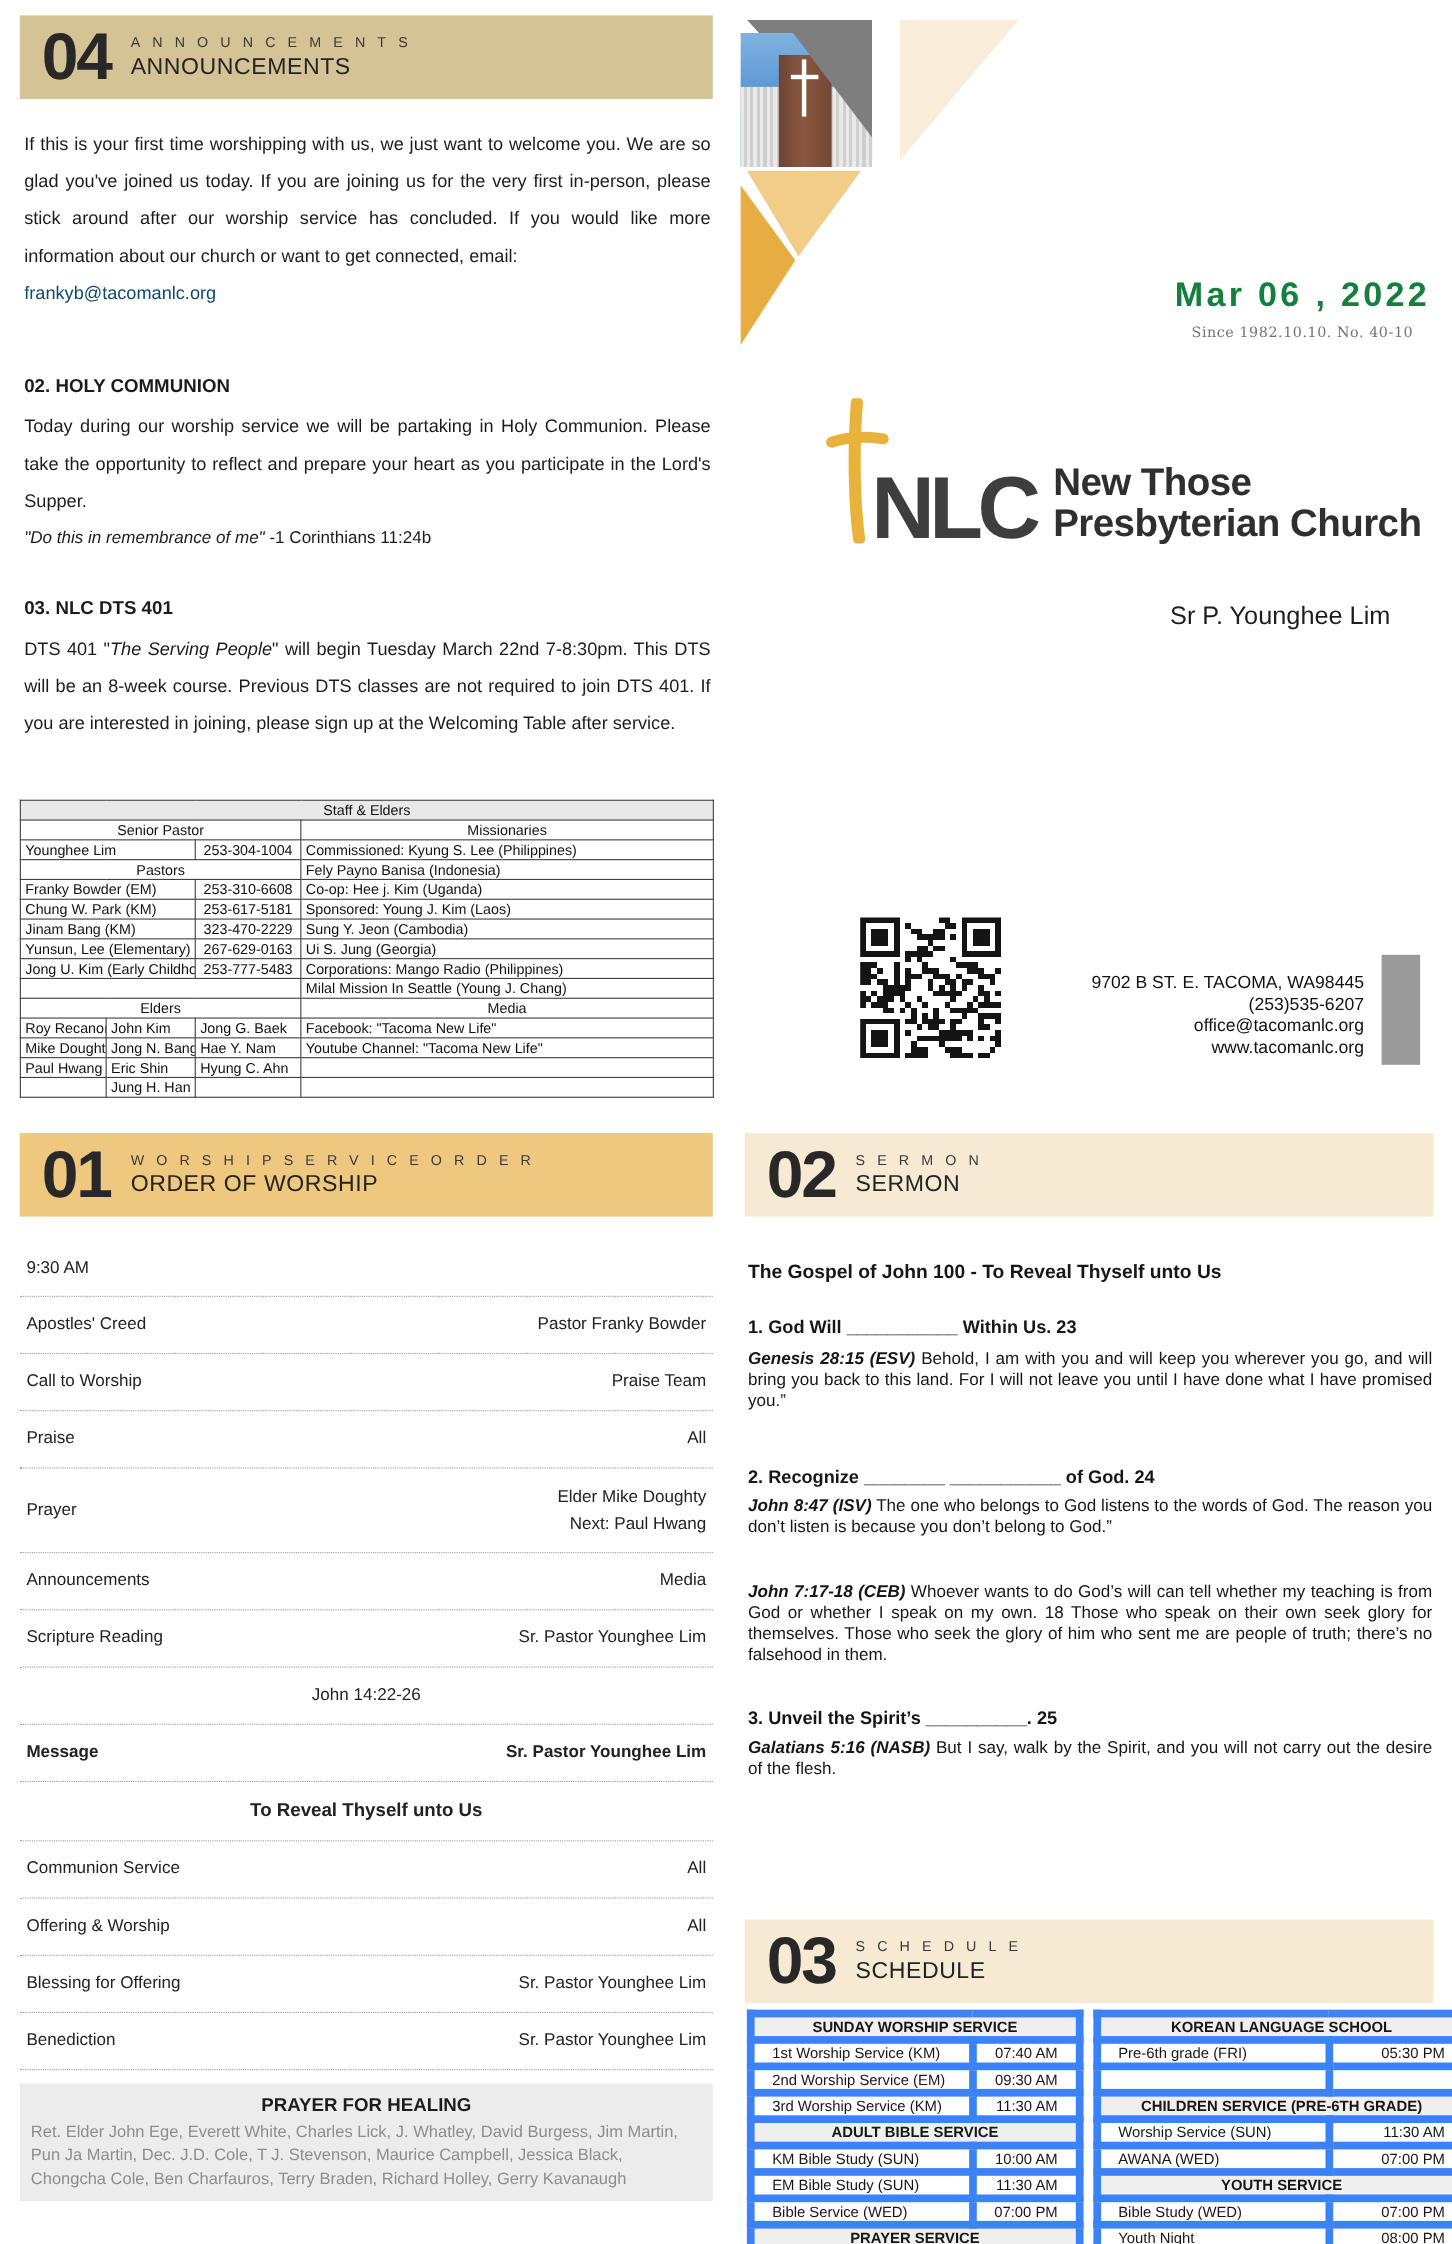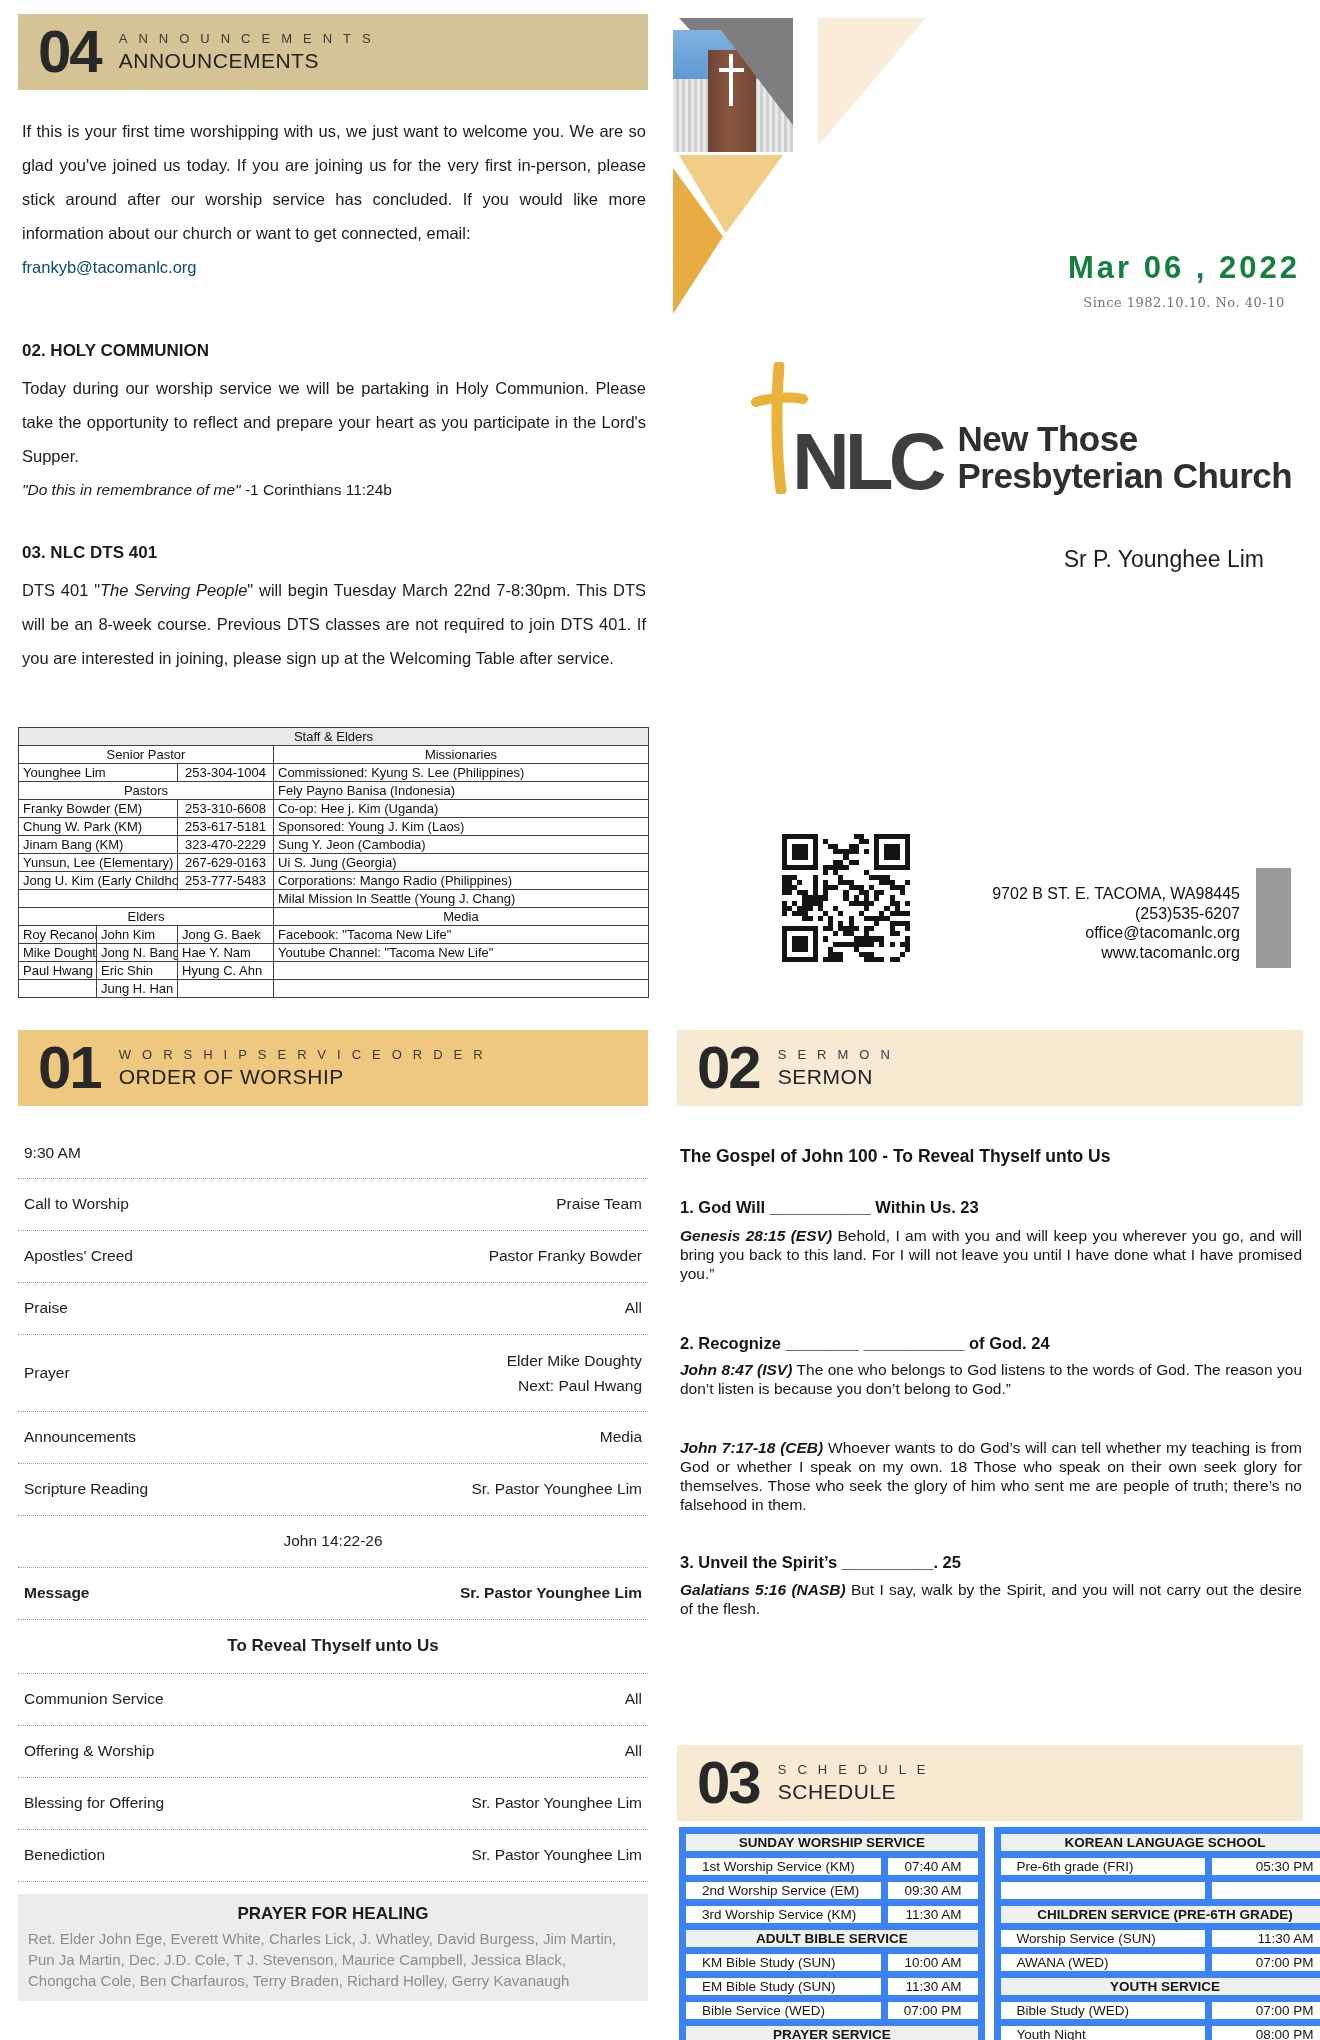--- a/index.html
+++ b/index.html
@@ -223,26 +223,26 @@
       <div class="eyebrow">WORSHIPSERVICEORDER</div>
       <div class="maint">ORDER OF WORSHIP</div>
     </div>
   </div>
 
   <div id="order">
     <div class="or time">
         <span>9:30 AM</span>
       </div>
     <div class="or">
+        <span>Apostles' Creed</span>
+        <span>Pastor Franky Bowder</span>
+      </div>
+    <div class="or">
         <span>Call to Worship</span>
         <span>Praise Team</span>
-      </div>
-    <div class="or">
-        <span>Apostles' Creed</span>
-        <span>Pastor Franky Bowder</span>
       </div>
     <div class="or">
         <span>Praise</span>
         <span>All</span>
       </div>
     <div class="or two">
         <span>Prayer</span>
         <span class="right2"><span>Elder Mike Doughty</span><br><span>Next: Paul Hwang</span></span>
       </div>
     <div class="or">

